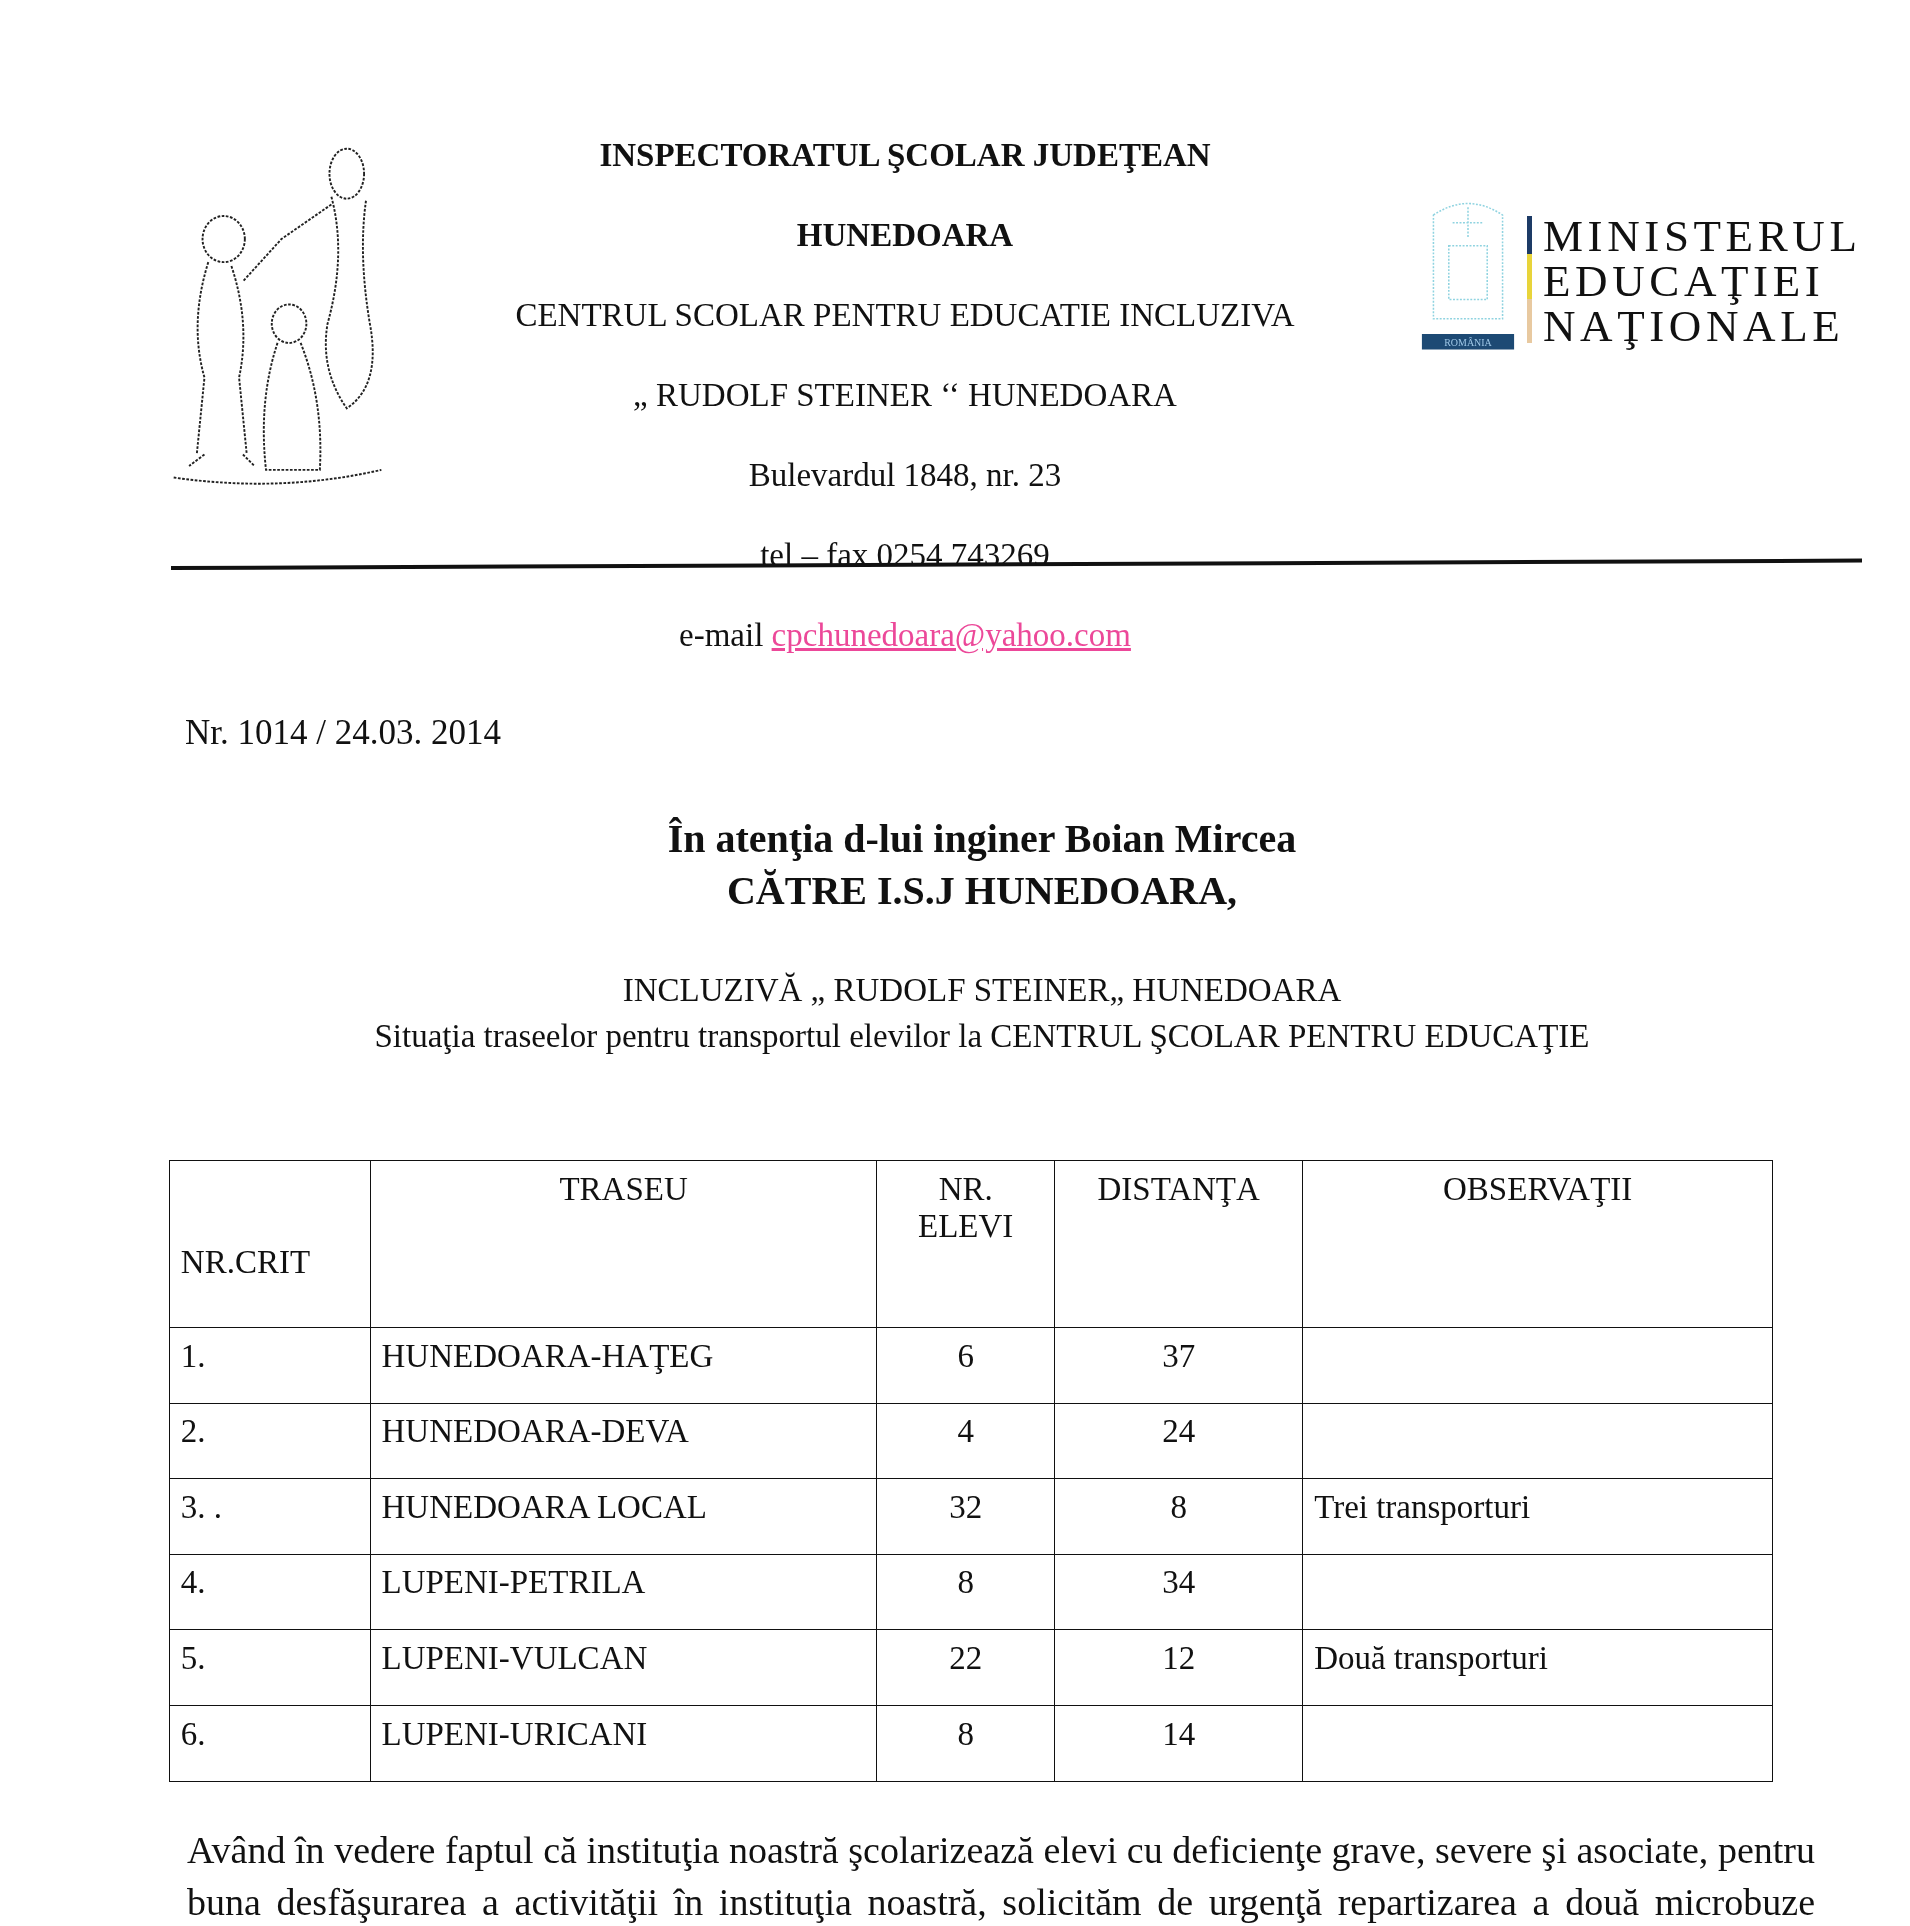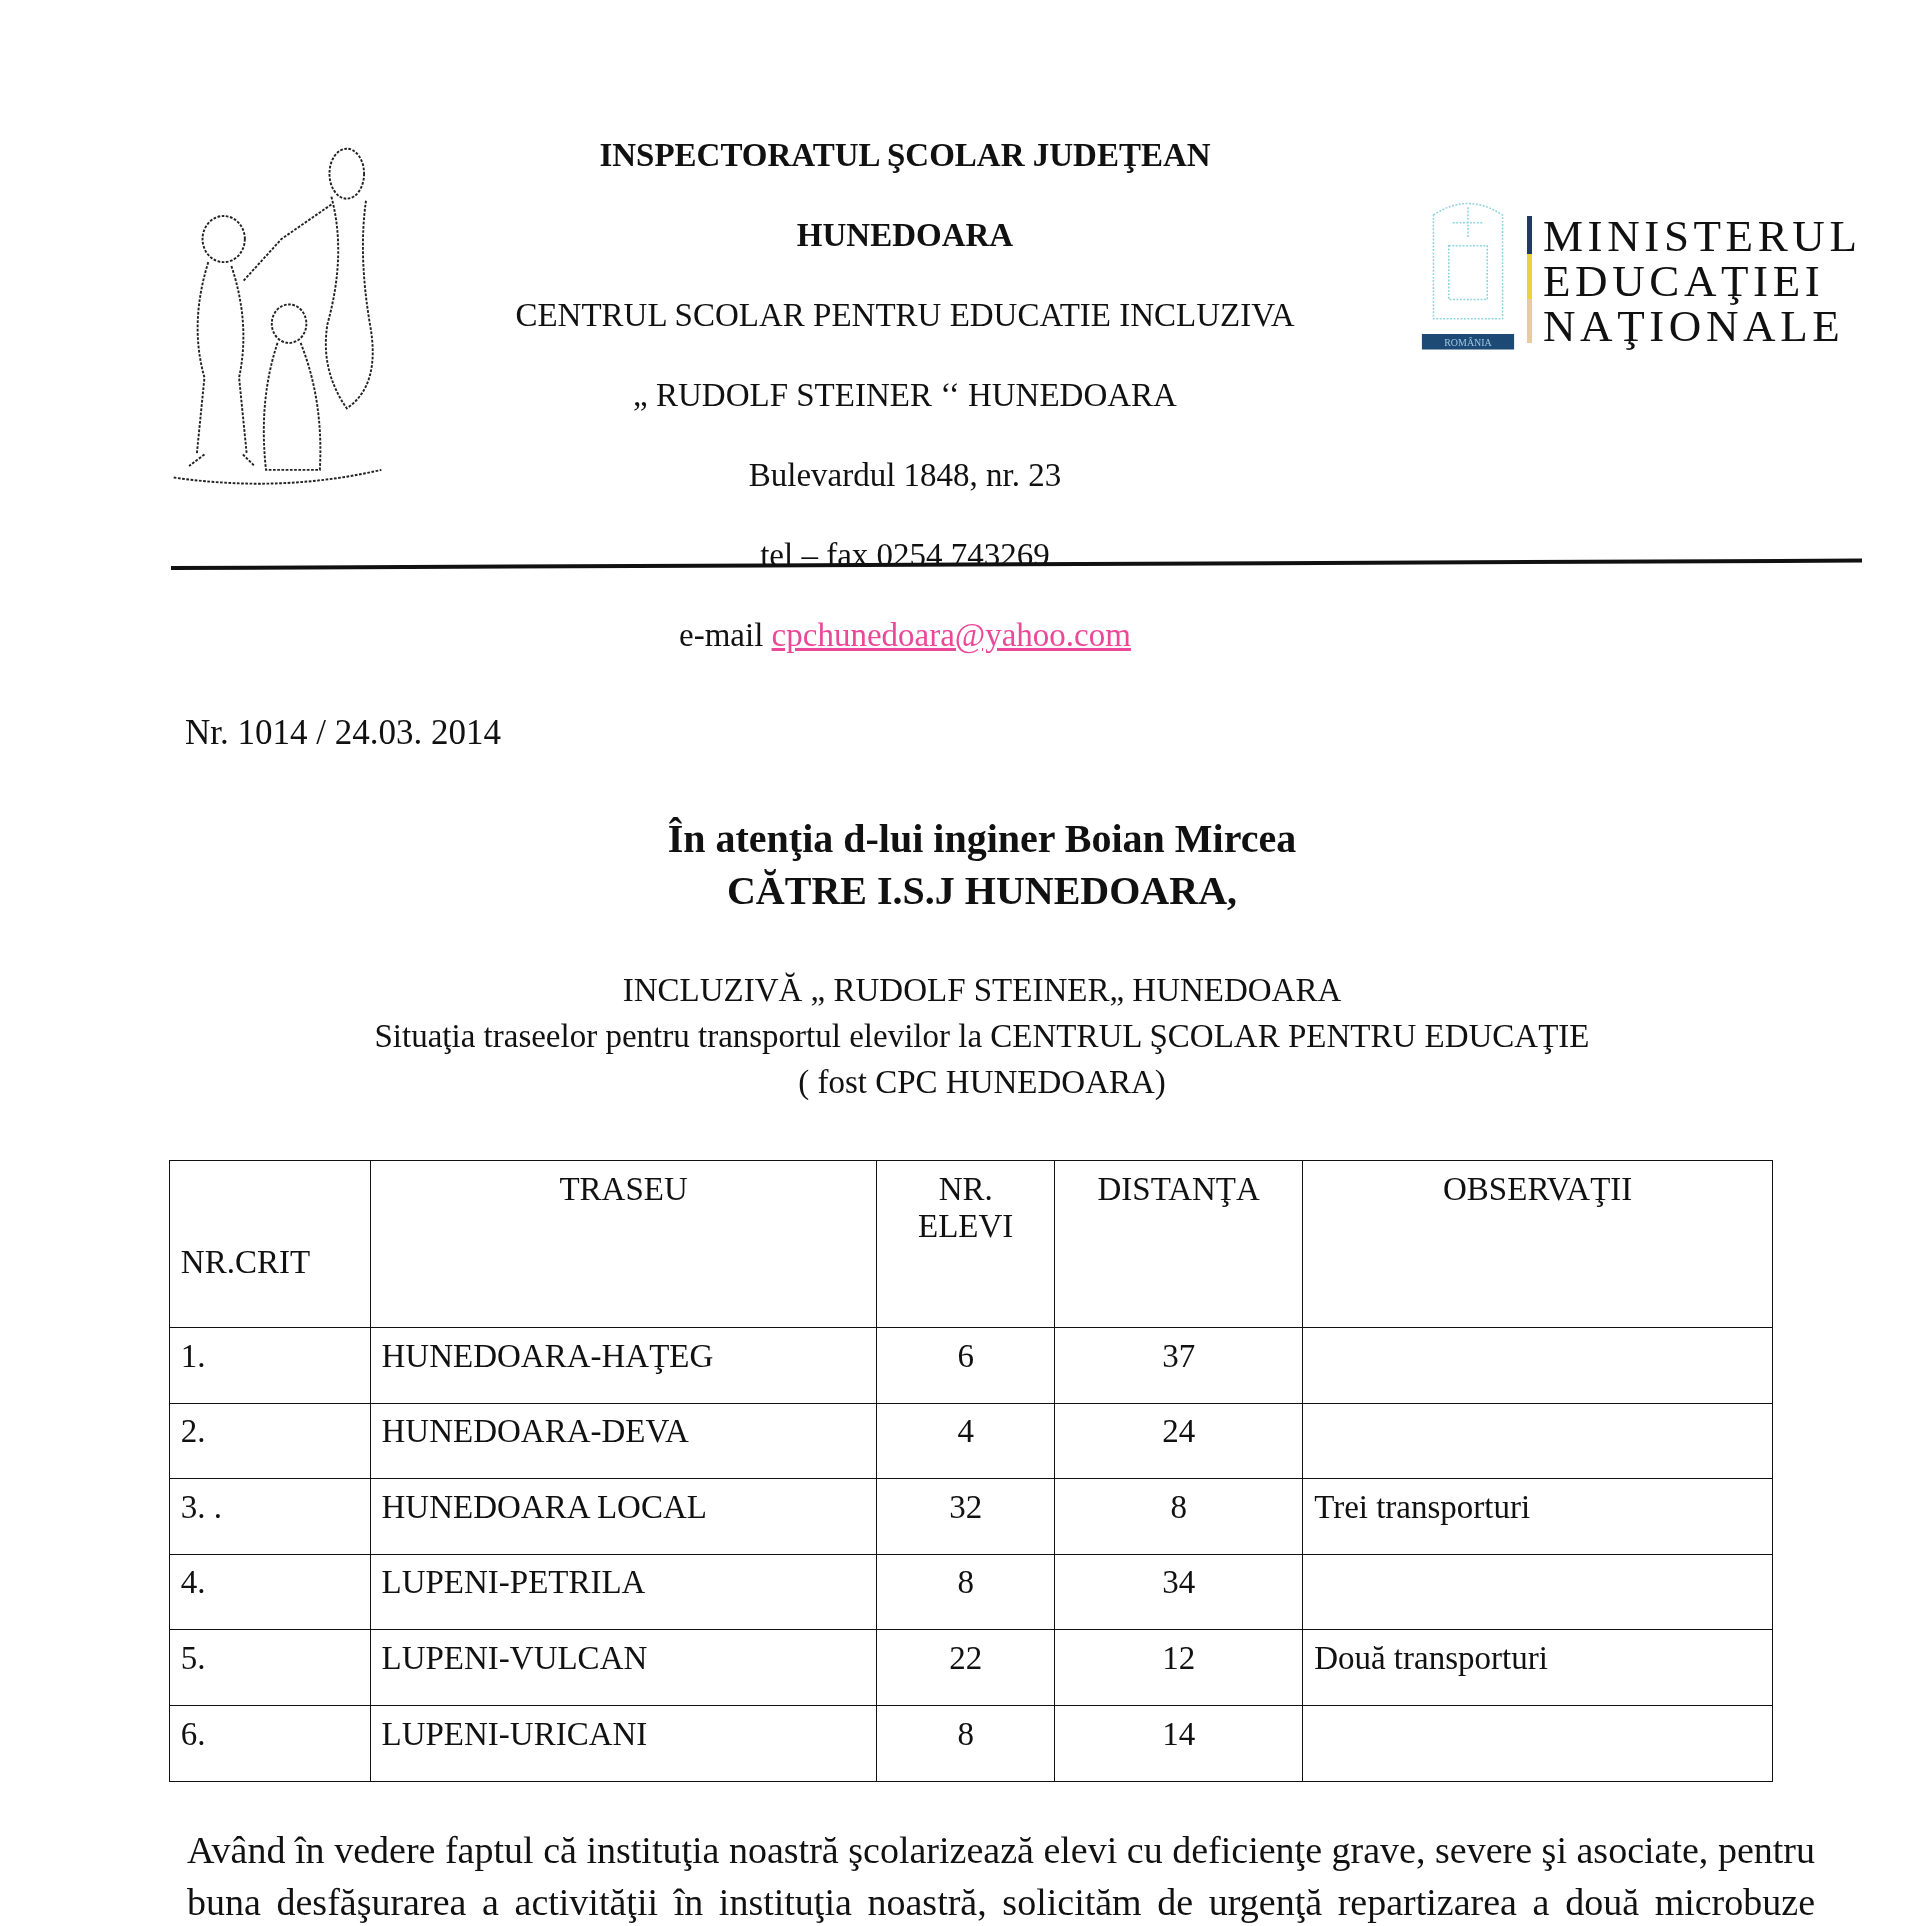--- a/index.html
+++ b/index.html
@@ -108,21 +108,20 @@
 <div id="ref-number" class="abs">Nr.  1014 / 24.03. 2014</div>
 
 <div id="addressee" class="abs">
   <div class="addr-line">În atenţia d-lui inginer Boian Mircea</div>
   <div class="addr-line">CĂTRE I.S.J HUNEDOARA,</div>
 </div>
 
 <div id="subject" class="abs">
   <div class="subj-line">INCLUZIVĂ „ RUDOLF STEINER„ HUNEDOARA</div>
   <div class="subj-line">Situaţia traseelor pentru transportul elevilor la CENTRUL ŞCOLAR PENTRU EDUCAŢIE</div>
-  <div class="subj-line">( fost CPC HUNEDOARA)</div>
 </div>
 
 <table id="routes-table" class="abs">
   <thead>
     <tr>
       <th class="c-nr th-nrcrit">NR.CRIT</th>
       <th class="c-traseu">TRASEU</th>
       <th class="c-elevi">
         <div>NR.</div>
         <div>ELEVI</div>

